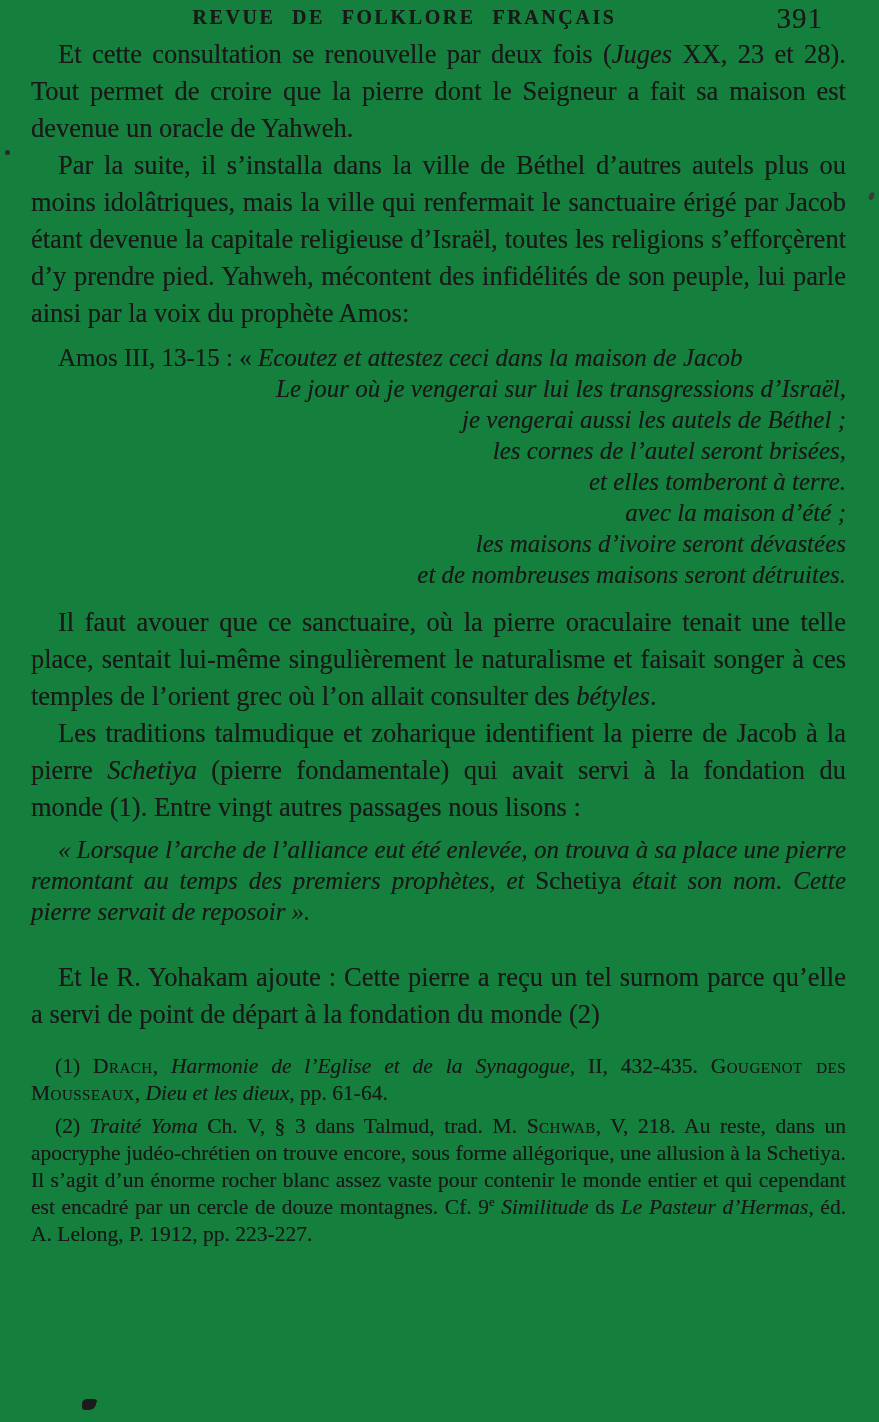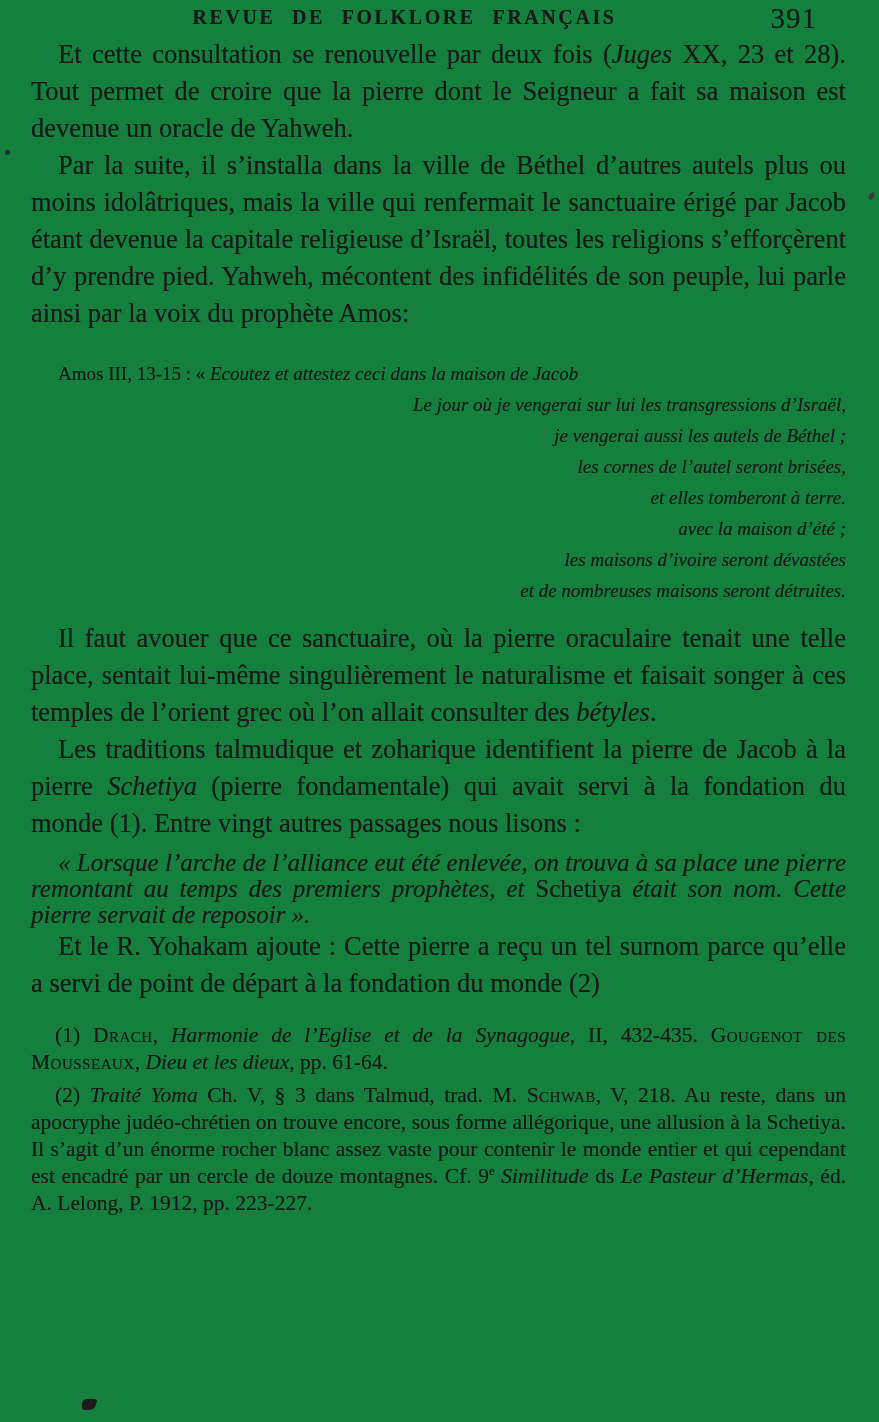--- a/index.html
+++ b/index.html
@@ -30,21 +30,21 @@
     text-align: center;
     font-size: 20px;
     font-weight: 700;
     letter-spacing: 2.6px;
     word-spacing: 9px;
     padding-right: 70px; 
     white-space: nowrap;
   }
   .page-number {
     position: absolute;
-    right: 28px;
+    right: 22px;
     top: -4px;
     font-size: 29px;
     letter-spacing: 1px;
   }
   
   .text-block {
     position: absolute;
     top: 36px;
     left: 31px;
     width: 815px;
@@ -52,35 +52,35 @@
     line-height: 37px;
     text-align: justify;
   }
   p { margin: 0; }
   .indent { text-indent: 27px; }
   .i   { font-style: italic; }
   .sc  { font-variant: small-caps; letter-spacing: 0.5px; }
   .sup { vertical-align: super; font-size: 0.6em; line-height: 0; }
 
   .quote-block {
-    margin-top: 26px;
-    font-size: 19px;
+    margin-top: 10px;
+    font-size: 25px;
     line-height: 31px;
   }
   .q-line { text-align: left; }
   .q-line.indent { text-indent: 27px; }
   .verse { padding-left: 104px; }
   .verse div { text-align: right; }
   .para-gap-md { margin-top: 14px; }
-  .para-gap-lg { margin-top: 0; }
+  .para-gap-lg { margin-top: 32px; }
 
   .quote-para {
     margin-top: 8px;
     font-size: 25px;
-    line-height: 26px;
+    line-height: 31px;
     font-style: normal;
   }
 
   
   .footnotes {
     margin-top: 20px;
     font-size: 21.5px;
     line-height: 27px;
   }
   .footnote { text-indent: 24px; text-align: justify; }

